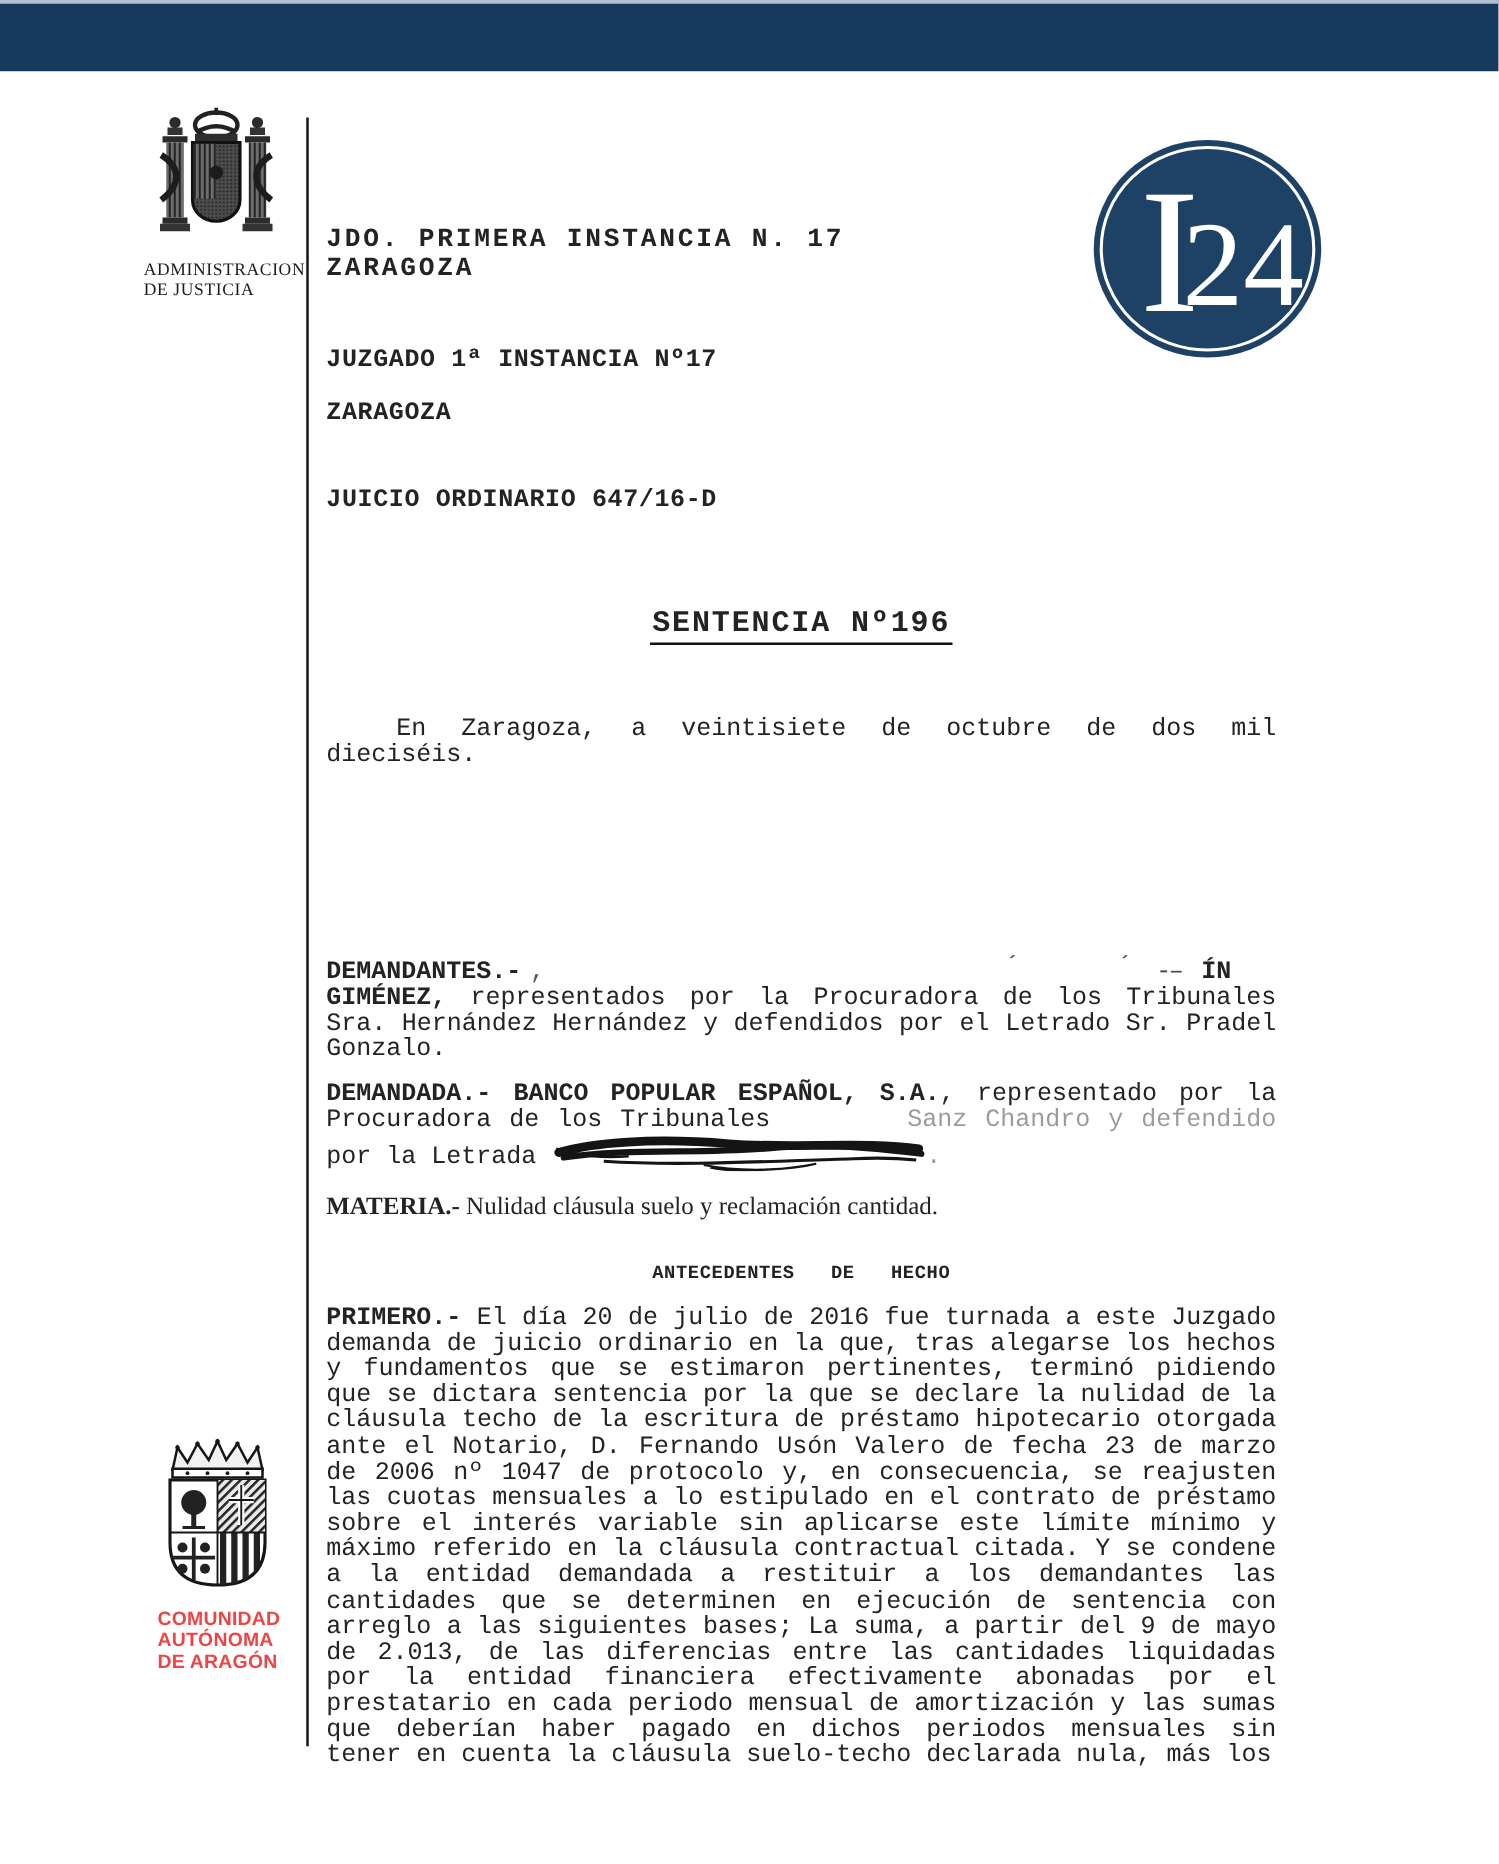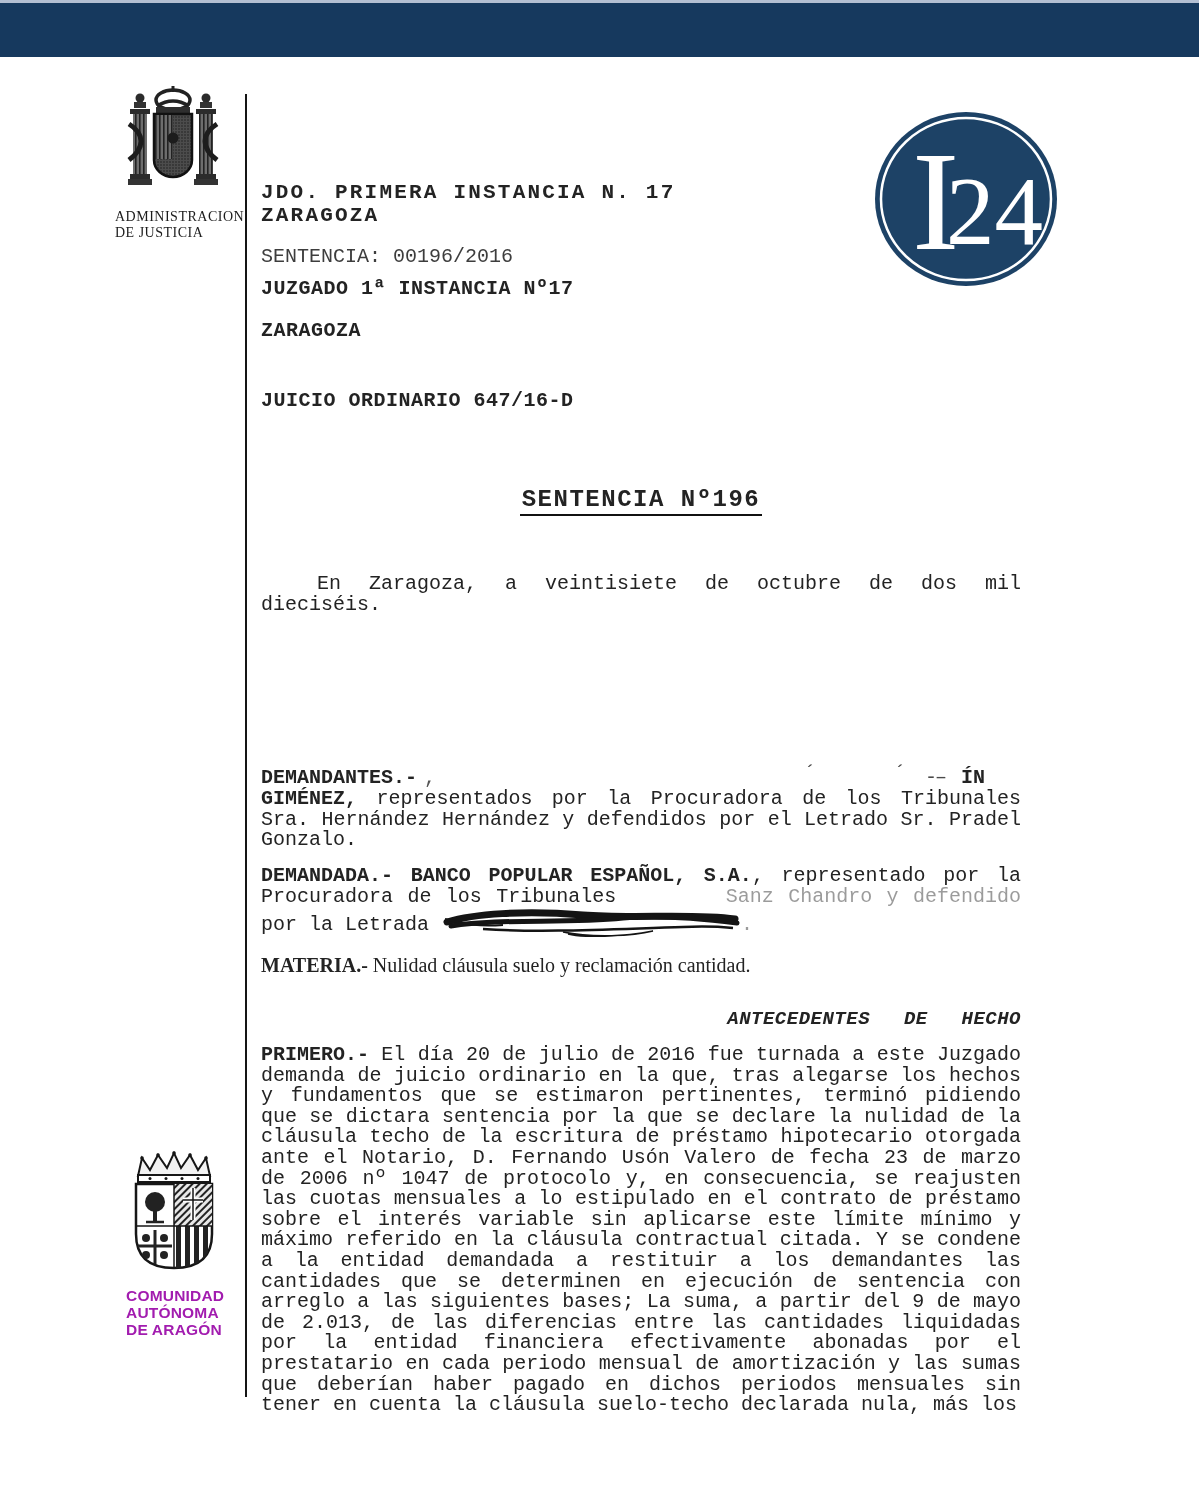--- a/index.html
+++ b/index.html
@@ -7,21 +7,21 @@
         font-family:"Liberation Mono",monospace;color:#232323;}
   .topbar{position:absolute;left:0;top:0;width:1199px;height:57px;background:#16395e;border-top:3px solid #b3bfd2;box-sizing:border-box;}
   .vline{position:absolute;left:245px;top:94px;width:2px;height:1303px;background:#151515;}
 
   
   .spain-wrap{position:absolute;left:115px;top:86px;width:130px;text-align:left;}
   .spain-caption{margin-top:2px;font-family:"Liberation Serif",serif;font-size:14px;line-height:16px;
                  letter-spacing:.5px;color:#1c1c1c;}
   .aragon-wrap{position:absolute;left:126px;top:1150px;width:110px;}
   .aragon-caption{margin-top:8px;font-family:"Liberation Sans",sans-serif;font-weight:bold;
-                  font-size:15.5px;line-height:17px;color:#a21caf;letter-spacing:.2px;}
+                  font-size:15.5px;line-height:17px;color:#ef4444;letter-spacing:.2px;}
 
   
   .i24{position:absolute;left:874px;top:111px;}
 
   
   .content{position:absolute;left:261px;top:0;width:760px;height:1481px;font-size:20px;line-height:20.6px;margin-top:41px;}
   .blk{position:absolute;left:0;width:760px;}
   .b{font-weight:bold;}
   .just{text-align:justify;}
   .indent{text-indent:56px;}
@@ -40,21 +40,21 @@
   .dm-lineA .art-a1{position:absolute;left:543px;top:-4px;color:#444;}
   .dm-lineA .art-a2{position:absolute;left:633px;top:-4px;color:#444;}
   .dm-lineA .art-d{position:absolute;left:664px;top:0;color:#4a4a4a;letter-spacing:-2px;}
   .dm-lineA .art-f{position:absolute;left:700px;top:0;font-weight:bold;}
   .p-demandantes{top:748px;}
   .p-demandada{top:825px;}
   .gap{display:inline-block;width:95px;}
   .faded{opacity:.45;}
   .scribble{vertical-align:-7px;margin-left:2px;}
   .p-materia{top:914px;font-family:Liberation Serif, serif;}
-  .h-antecedentes{top:968px;text-align:right;font-weight:bold;font-size:19px;white-space:pre;word-spacing:5px;letter-spacing:.5px;font-style:italic;}
+  .h-antecedentes{top:968px;text-align:center;font-weight:bold;font-size:15px;white-space:pre;word-spacing:5px;letter-spacing:.5px;}
   .p-primero{top:1004px;}
 </style>
 </head>
 <body>
 
 <div class="page">
 
   <div class="topbar"></div>
 
   <div class="spain-wrap">
@@ -112,21 +112,20 @@
     </svg>
   </div>
 
   <div class="content">
 
     <div class="blk court">
       <div>JDO. PRIMERA INSTANCIA N. 17</div>
       <div>ZARAGOZA</div>
     </div>
 
-    <div class="blk ref">SENTENCIA: 00196/2016</div>
     <div class="blk juzgado">JUZGADO 1ª INSTANCIA Nº17</div>
     <div class="blk city2">ZARAGOZA</div>
     <div class="blk procedure">JUICIO ORDINARIO 647/16-D</div>
 
     <div class="blk title">
       <span>SENTENCIA Nº196</span>
     </div>
 
     <p class="blk just indent p-date" style="margin:0">En Zaragoza, a veintisiete de octubre de dos mil dieciséis.</p>
 

